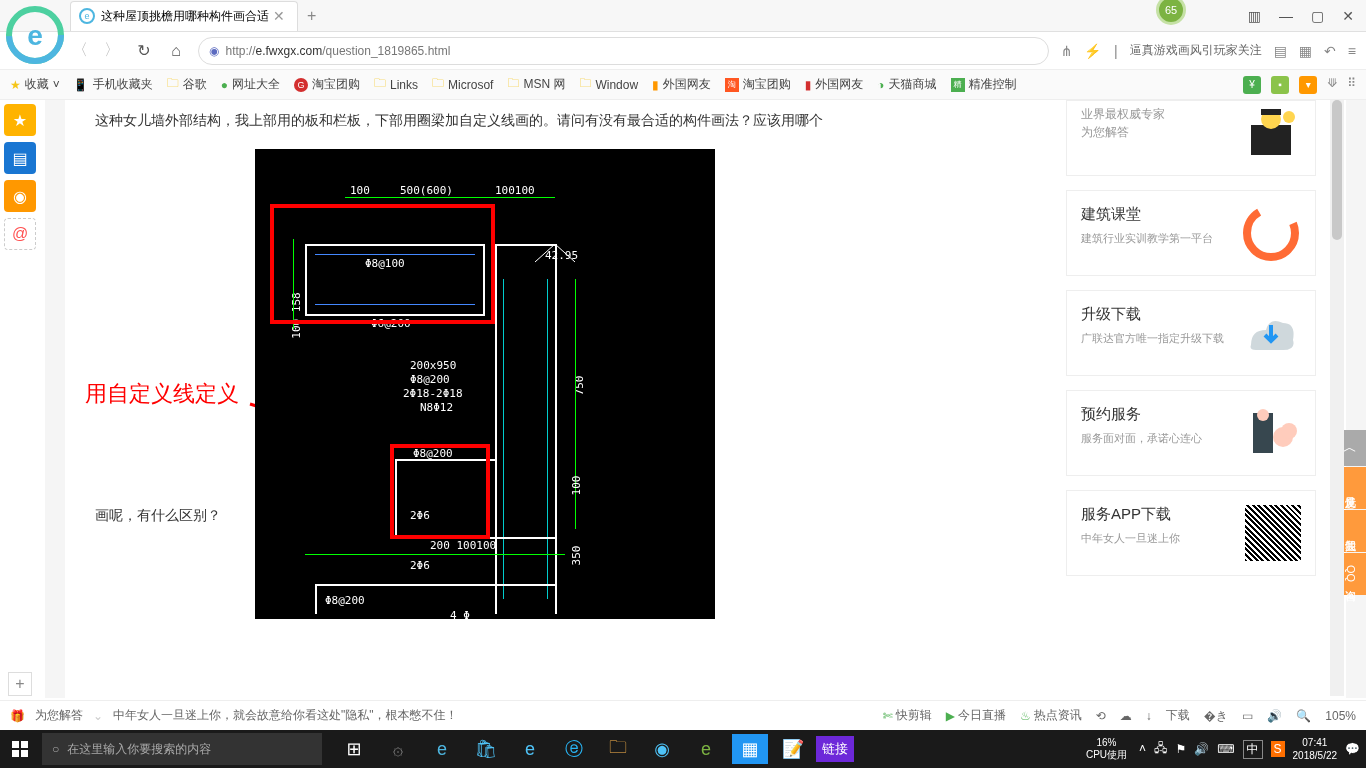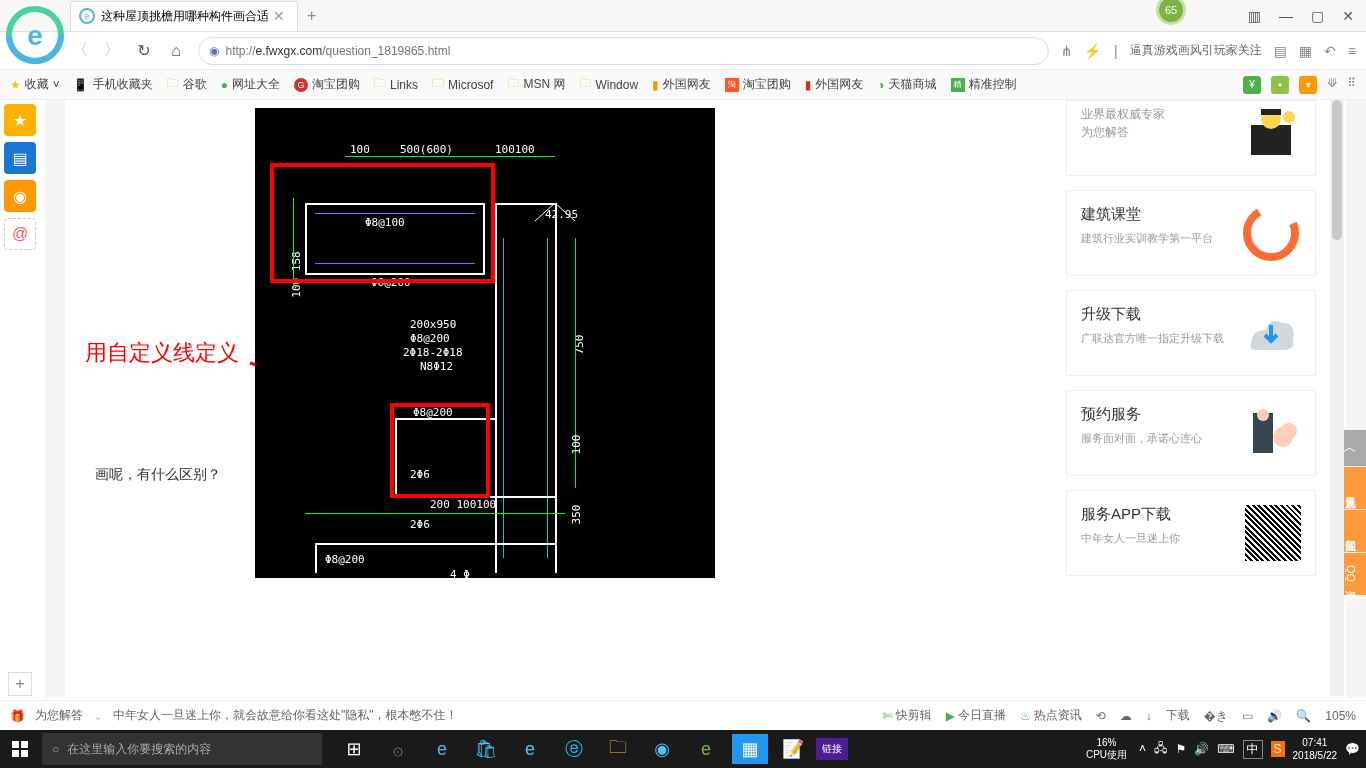--- a/index.html
+++ b/index.html
@@ -88,21 +88,21 @@
 .plus-tab { position: absolute; left: 8px; bottom: 72px; width: 24px; height: 24px; border: 1px solid #ddd; display: flex; align-items: center; justify-content: center; color: #888; background: #fff; }
 
 
 .taskbar { position: absolute; left: 0; right: 0; bottom: 0; height: 38px; background: #1a1a1a; display: flex; align-items: center; color: #fff; }
 .task-start { width: 40px; height: 100%; display: flex; align-items: center; justify-content: center; }
 .task-search { height: 32px; background: #333; margin-left: 2px; display: flex; align-items: center; padding: 0 10px; font-size: 12px; color: #aaa; width: 280px; }
 .task-search .circ { margin-right: 8px; }
 .task-icons { display: flex; height: 100%; margin-left: 10px; }
 .task-icon { width: 44px; height: 100%; display: flex; align-items: center; justify-content: center; font-size: 18px; }
 .task-right { margin-left: auto; display: flex; align-items: center; height: 100%; font-size: 11px; gap: 8px; padding-right: 6px; }
-.task-label { background: #4c1d95; padding: 4px 6px; font-size: 10px; }
+.task-label { background: #6d28d9; padding: 4px 6px; font-size: 13px; }
 .cpu { text-align: center; line-height: 1.2; font-size: 10px; padding: 0 4px; }
 .clock { text-align: center; font-size: 10px; line-height: 1.3; }
 .tray-icon { font-size: 12px; }
 </style>
 </head>
 <body>
 
 <div class="titlebar">
   <div class="logo-e">
     <svg viewBox="0 0 60 60">
@@ -215,20 +215,21 @@
 <div class="left-dock">
   <div class="dock-item" style="background:#ffb300;color:#fff">★</div>
   <div class="dock-item" style="background:#1976d2;color:#fff">▤</div>
   <div class="dock-item" style="background:#ff9800;color:#fff">◉</div>
   <div class="dock-item" style="color:#ff5252;border:1px dashed #ccc">@</div>
 </div>
 
 <div class="content">
   <div class="content-inner">
     <div class="main-col">
+      <div class="question-text">这种女儿墙外部结构，我上部用的板和栏板，下部用圈梁加自定义线画的。请问有没有最合适的构件画法？应该用哪个</div>
       <div class="cad-wrap">
         <div class="annotation">用自定义线定义</div>
         <div class="followup">画呢，有什么区别？</div>
 
         <svg class="arrow" style="left:140px;top:180px" width="160" height="130">
           <defs>
               <marker id="ah" markerWidth="10" markerHeight="10" refX="2" refY="3" orient="auto">
                 <path d="M0,0 L0,6 L8,3 z" fill="#ff0000"></path>
               </marker>
             </defs>

